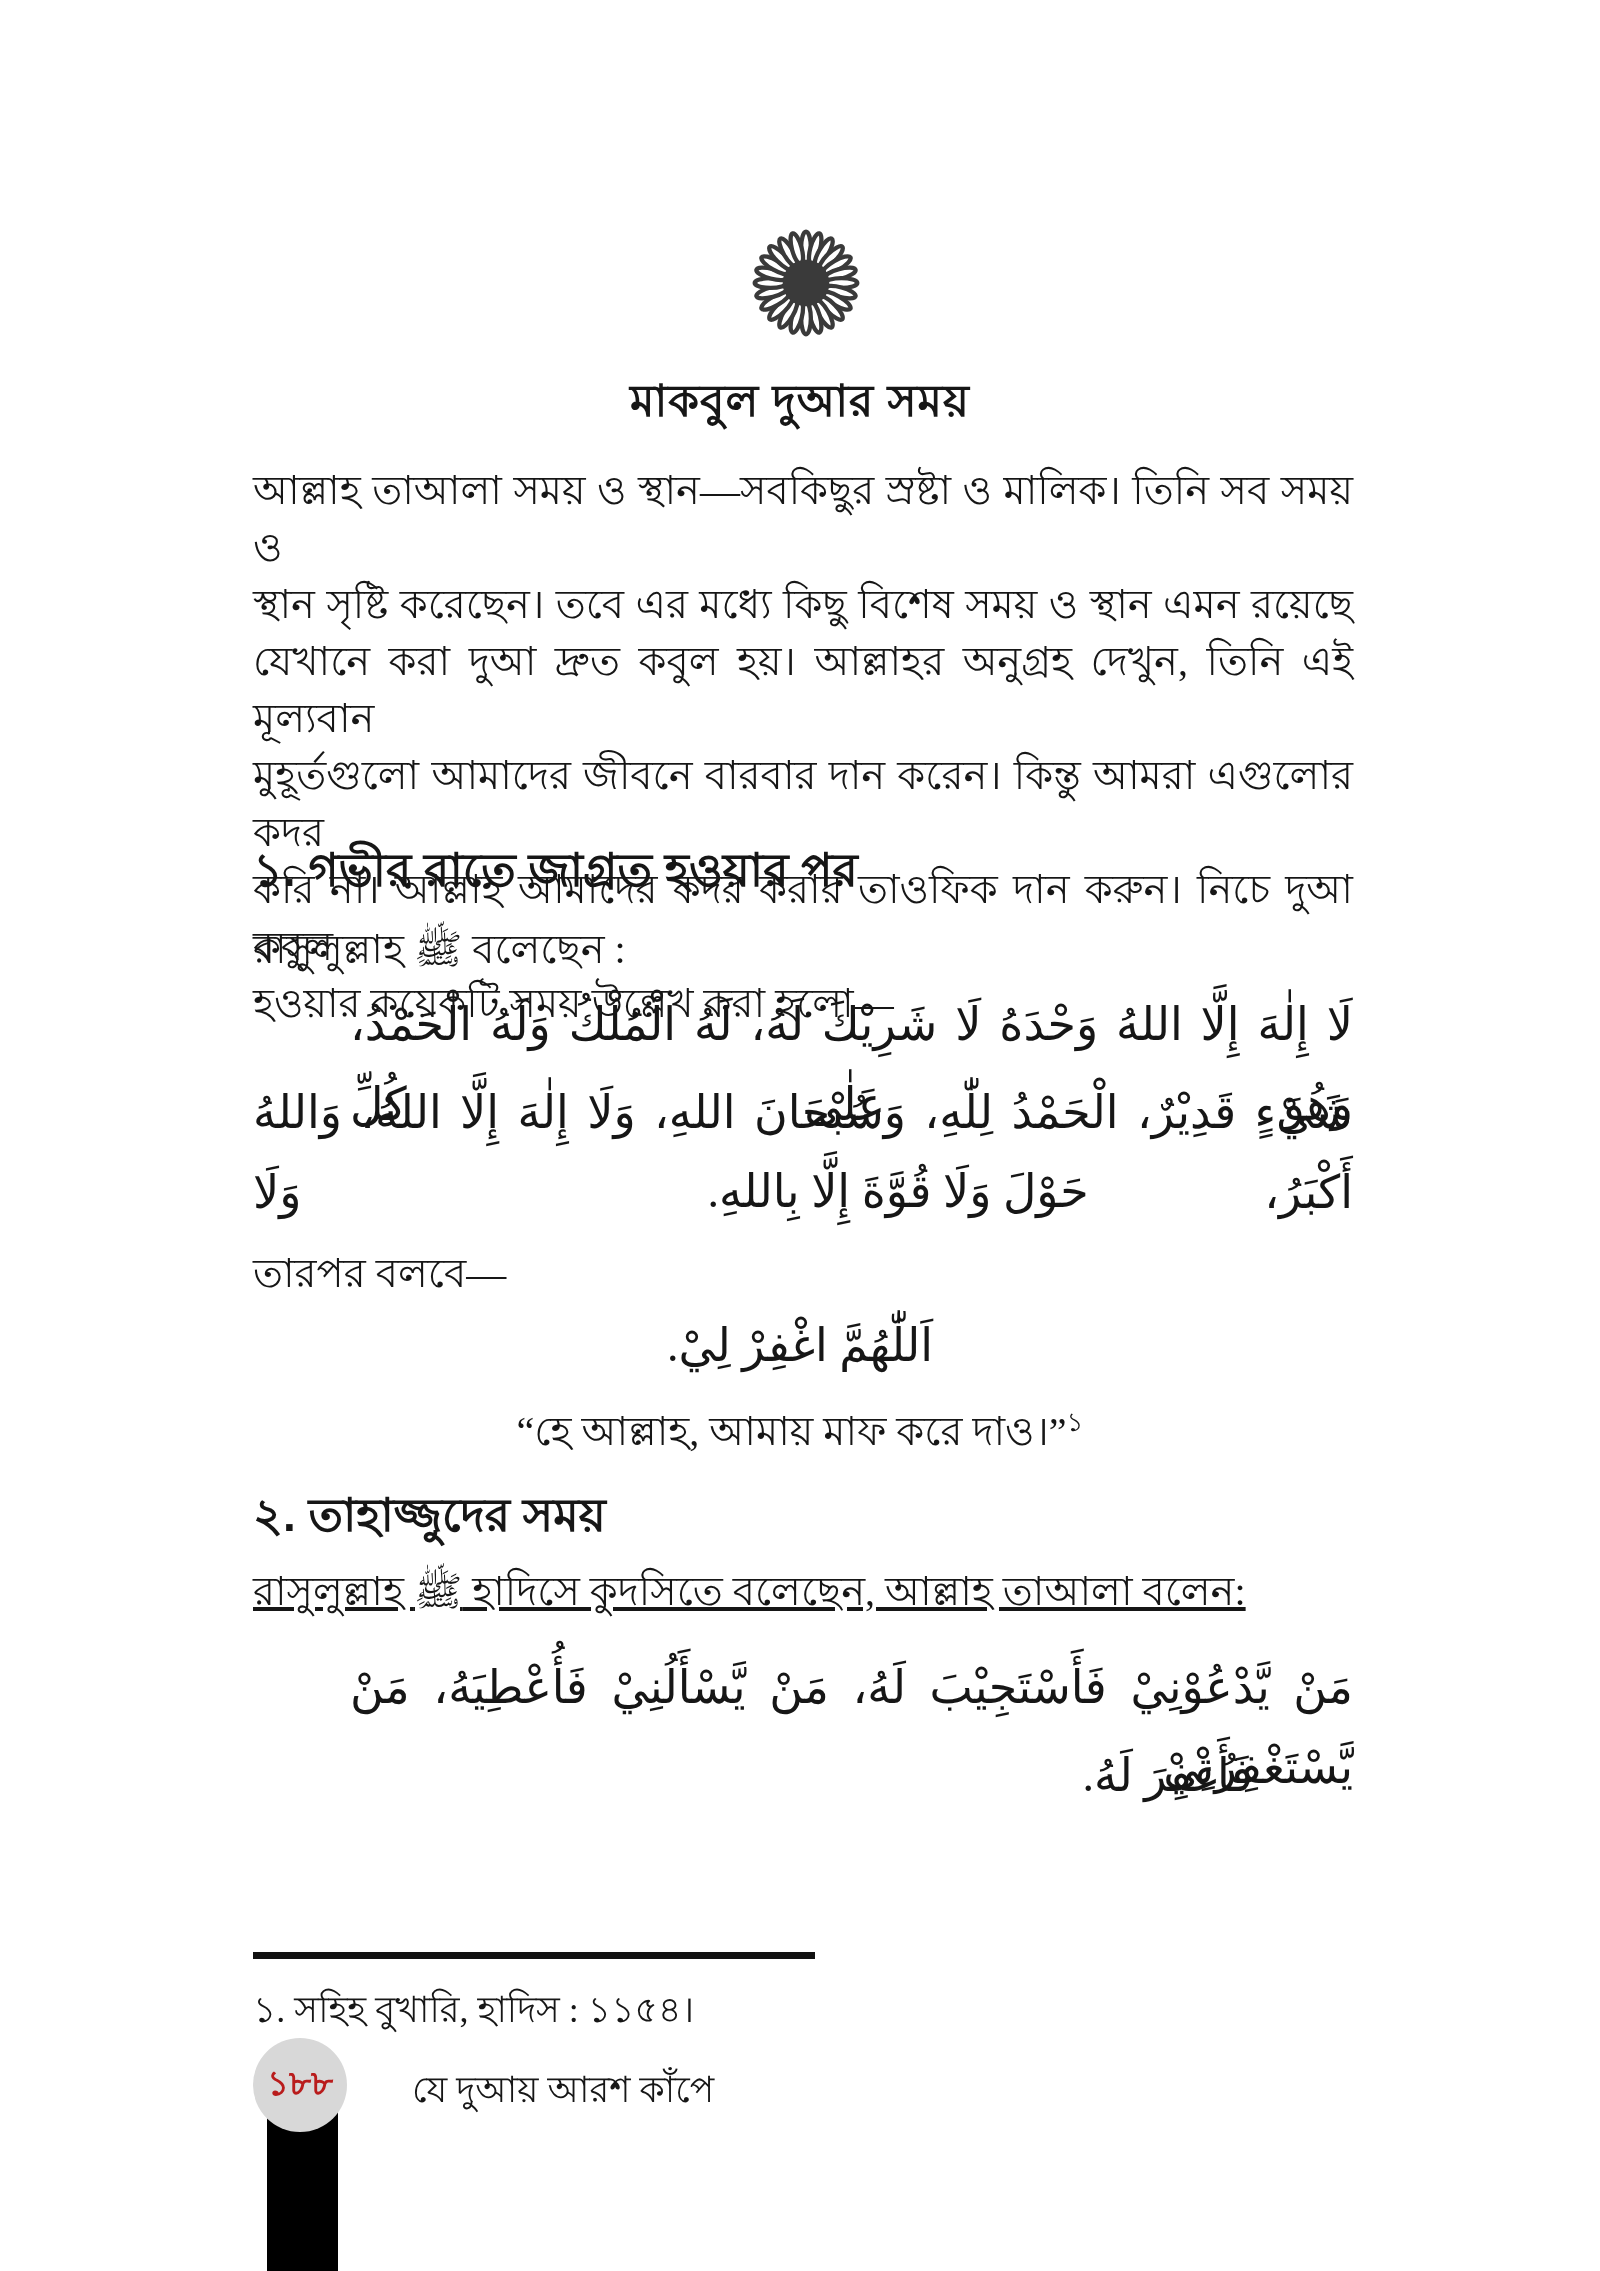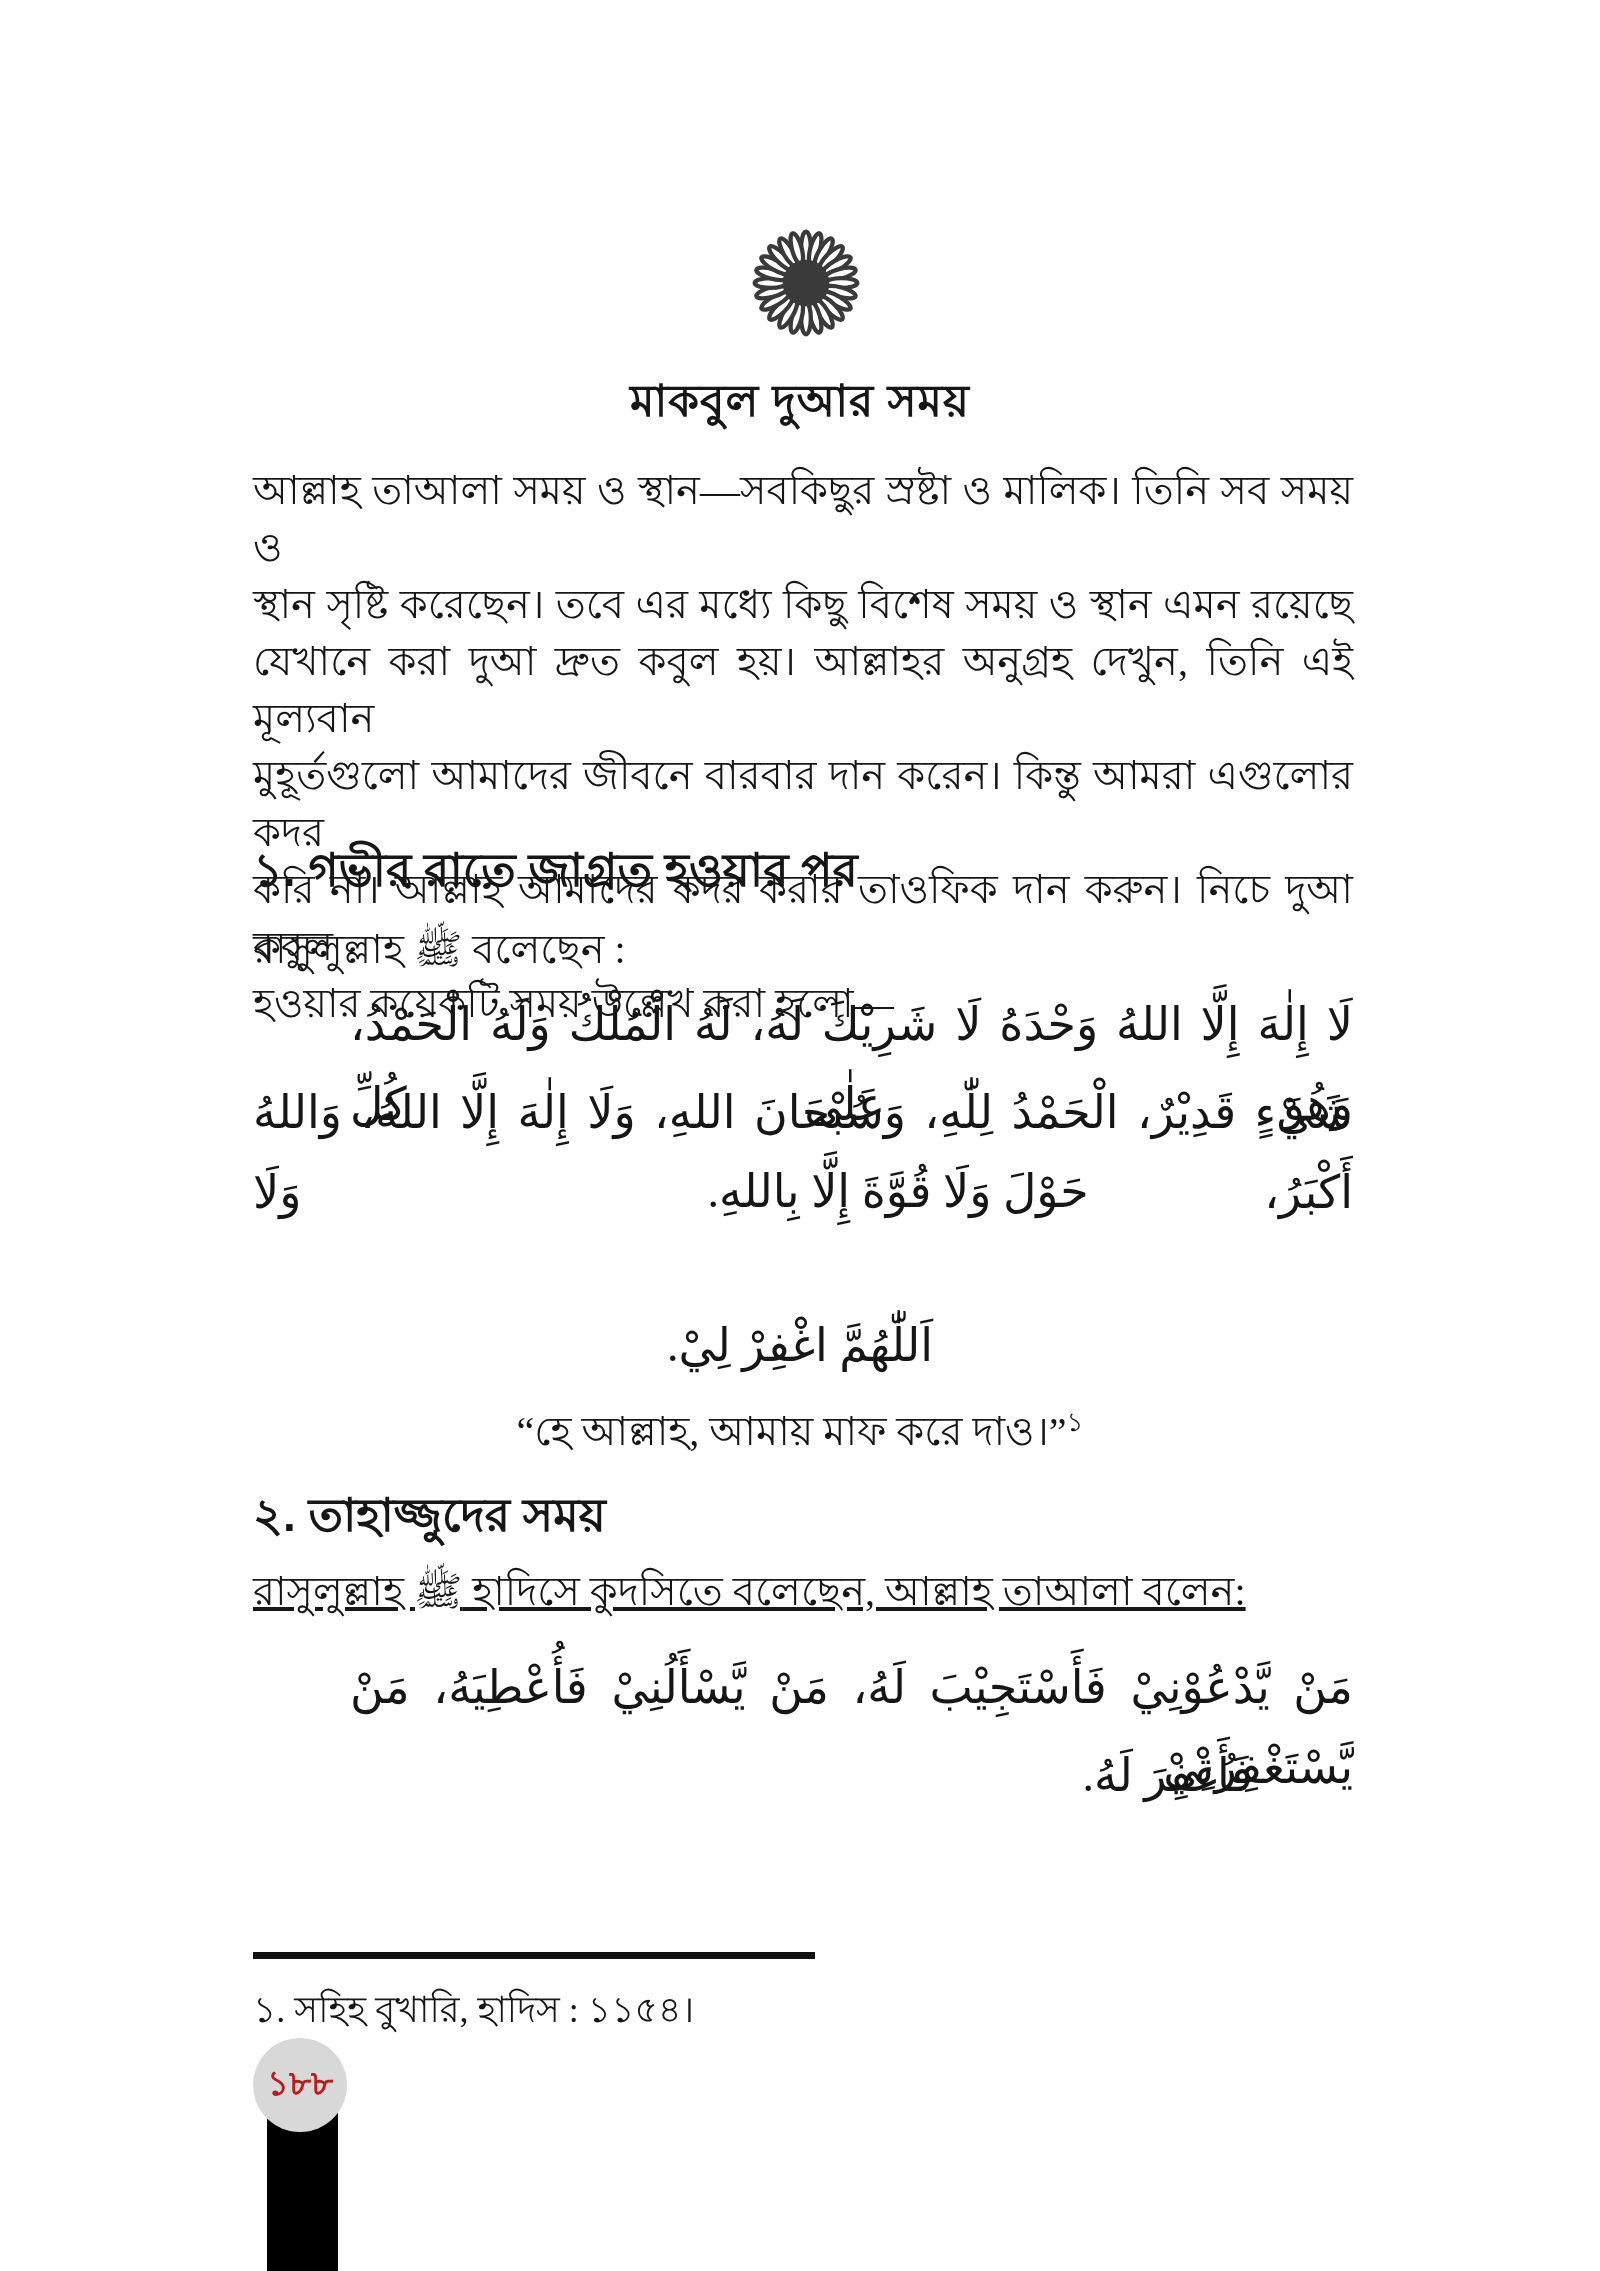--- a/index.html
+++ b/index.html
@@ -102,20 +102,21 @@
   </div>
 
   <div class="abs col heading" style="top:835px;">১. গভীর রাতে জাগ্রত হওয়ার পর</div>
 
   <div class="abs col intro" style="top:918px;">রাসুলুল্লাহ ﷺ বলেছেন :</div>
 
   <div class="abs col arabic jl" dir="rtl" style="top:985px;padding-left:97px;width:1003px;">لَا إِلٰهَ إِلَّا اللهُ وَحْدَهُ لَا شَرِيْكَ لَهُ، لَهُ الْمُلْكُ وَلَهُ الْحَمْدُ، وَهُوَ عَلٰى كُلِّ</div>
   <div class="abs col arabic jl" dir="rtl" style="top:1073px;font-family:Liberation Serif, serif;">شَيْءٍ قَدِيْرٌ، الْحَمْدُ لِلّٰهِ، وَسُبْحَانَ اللهِ، وَلَا إِلٰهَ إِلَّا اللهُ، وَاللهُ أَكْبَرُ، وَلَا</div>
   <div class="abs col arabic centered" dir="rtl" style="top:1152px;padding-left:190px;width:910px;">حَوْلَ وَلَا قُوَّةَ إِلَّا بِاللهِ.</div>
 
+  <div class="abs col intro" style="top:1242px;">তারপর বলবে—</div>
 
   <div class="abs center dua-line" dir="rtl" style="top:1318px;">اَللّٰهُمَّ اغْفِرْ لِيْ.</div>
 
   <div class="abs center quote-line" style="top:1400px;">
     <span>“হে আল্লাহ, আমায় মাফ করে দাও।”</span><sup>১</sup>
   </div>
 
   <div class="abs col heading" style="top:1480px;">২. তাহাজ্জুদের সময়</div>
 
   <div class="abs col intro" style="top:1560px;text-decoration:underline;">রাসুলুল্লাহ ﷺ হাদিসে কুদসিতে বলেছেন, আল্লাহ তাআলা বলেন:</div>
@@ -126,14 +127,15 @@
   <div class="abs fn-rule" style="left:253px;top:1952px;width:562px;"></div>
 
   <div class="abs footnote" style="left:253px;top:1982px;">১. সহিহ বুখারি, হাদিস : ১১৫৪।</div>
 
   <div class="abs spine-bar" style="left:267px;top:2098px;width:71px;height:173px;"></div>
 
   <div class="abs page-badge" style="left:253px;top:2038px;">
     <span>১৮৮</span>
   </div>
 
+  <div class="abs running-footer" style="left:412px;top:2062px;">যে দুআয় আরশ কাঁপে</div>
 
 </div>
 
 </body></html>

